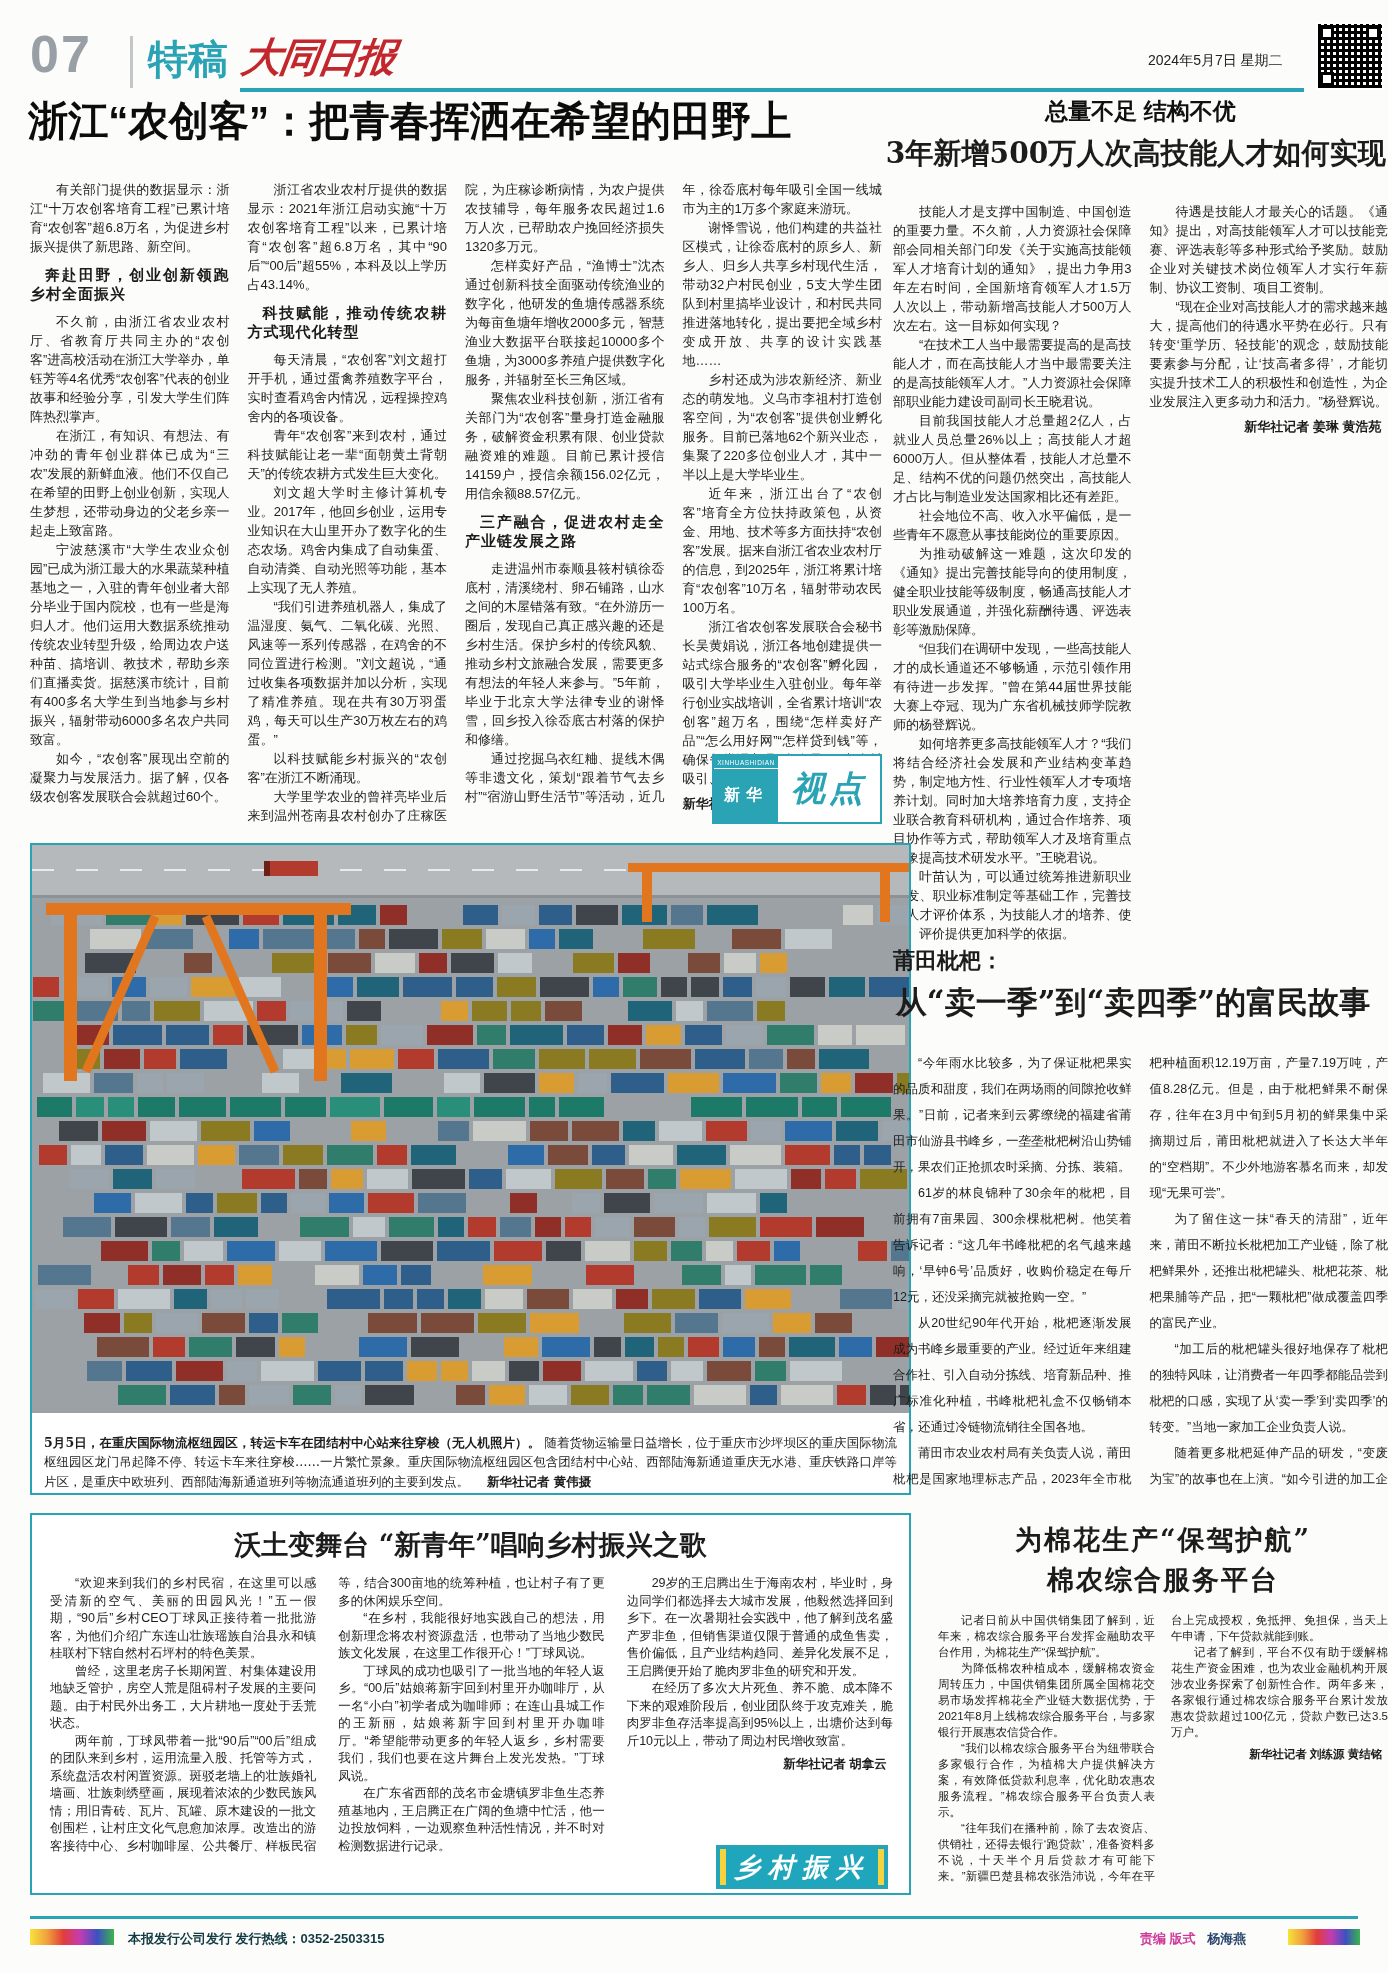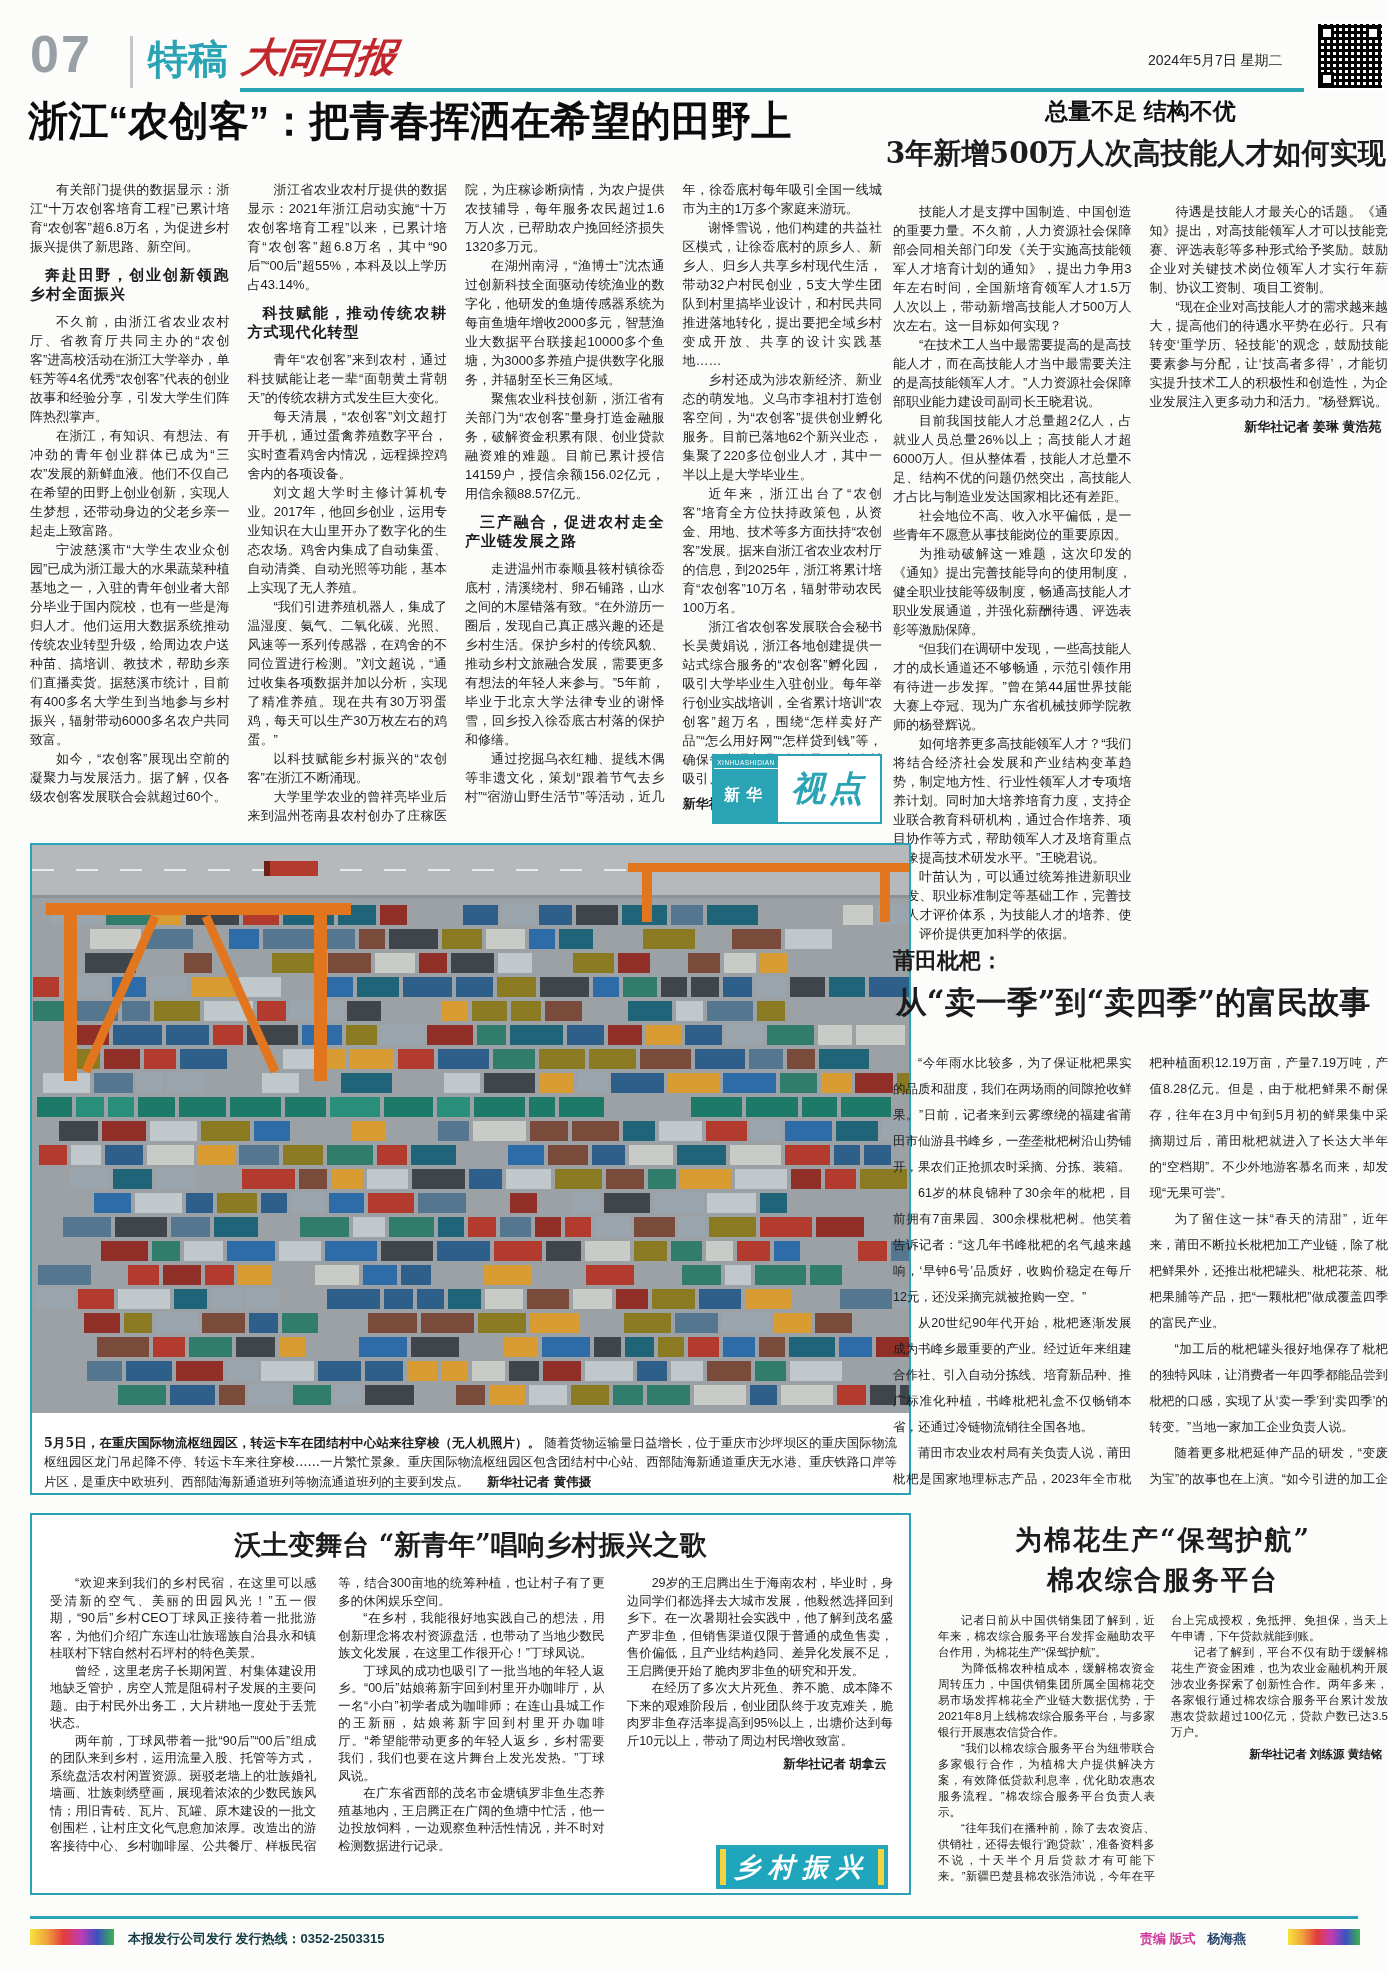--- a/index.html
+++ b/index.html
@@ -110,27 +110,27 @@
   <div class="abs main-headline">浙江“农创客”：把青春挥洒在希望的田野上</div>
   <div class="abs article cols-main">
       <p class="p">有关部门提供的数据显示：浙江“十万农创客培育工程”已累计培育“农创客”超6.8万名，为促进乡村振兴提供了新思路、新空间。</p>
       <h3 class="subhead">奔赴田野，创业创新领跑乡村全面振兴</h3>
       <p class="p">不久前，由浙江省农业农村厅、省教育厅共同主办的“农创客”进高校活动在浙江大学举办，单钰芳等4名优秀“农创客”代表的创业故事和经验分享，引发大学生们阵阵热烈掌声。</p>
       <p class="p">在浙江，有知识、有想法、有冲劲的青年创业群体已成为“三农”发展的新鲜血液。他们不仅自己在希望的田野上创业创新，实现人生梦想，还带动身边的父老乡亲一起走上致富路。</p>
       <p class="p">宁波慈溪市“大学生农业众创园”已成为浙江最大的水果蔬菜种植基地之一，入驻的青年创业者大部分毕业于国内院校，也有一些是海归人才。他们运用大数据系统推动传统农业转型升级，给周边农户送种苗、搞培训、教技术，帮助乡亲们直播卖货。据慈溪市统计，目前有400多名大学生到当地参与乡村振兴，辐射带动6000多名农户共同致富。</p>
       <p class="p">如今，“农创客”展现出空前的凝聚力与发展活力。据了解，仅各级农创客发展联合会就超过60个。</p>
       <p class="p">浙江省农业农村厅提供的数据显示：2021年浙江启动实施“十万农创客培育工程”以来，已累计培育“农创客”超6.8万名，其中“90后”“00后”超55%，本科及以上学历占43.14%。</p>
       <h3 class="subhead">科技赋能，推动传统农耕方式现代化转型</h3>
+      <p class="p">每天清晨，“农创客”刘文超打开手机，通过蛋禽养殖数字平台，实时查看鸡舍内情况，远程操控鸡舍内的各项设备。</p>
       <p class="p">青年“农创客”来到农村，通过科技赋能让老一辈“面朝黄土背朝天”的传统农耕方式发生巨大变化。</p>
-      <p class="p">每天清晨，“农创客”刘文超打开手机，通过蛋禽养殖数字平台，实时查看鸡舍内情况，远程操控鸡舍内的各项设备。</p>
       <p class="p">刘文超大学时主修计算机专业。2017年，他回乡创业，运用专业知识在大山里开办了数字化的生态农场。鸡舍内集成了自动集蛋、自动清粪、自动光照等功能，基本上实现了无人养殖。</p>
       <p class="p">“我们引进养殖机器人，集成了温湿度、氨气、二氧化碳、光照、风速等一系列传感器，在鸡舍的不同位置进行检测。”刘文超说，“通过收集各项数据并加以分析，实现了精准养殖。现在共有30万羽蛋鸡，每天可以生产30万枚左右的鸡蛋。”</p>
       <p class="p">以科技赋能乡村振兴的“农创客”在浙江不断涌现。</p>
       <p class="p">大学里学农业的曾祥亮毕业后来到温州苍南县农村创办了庄稼医院，为庄稼诊断病情，为农户提供农技辅导，每年服务农民超过1.6万人次，已帮助农户挽回经济损失1320多万元。</p>
-      <p class="p">在湖州南浔，“渔博士”沈杰通过创新科技全面驱动传统渔业的数字化，他研发的鱼塘传感器系统为每亩鱼塘年增收2000多元，智慧渔业大数据平台联接起10000多个鱼塘，为3000多养殖户提供数字化服务，并辐射至长三角区域。</p>
+      <p class="p">怎样卖好产品，“渔博士”沈杰通过创新科技全面驱动传统渔业的数字化，他研发的鱼塘传感器系统为每亩鱼塘年增收2000多元，智慧渔业大数据平台联接起10000多个鱼塘，为3000多养殖户提供数字化服务，并辐射至长三角区域。</p>
       <p class="p">聚焦农业科技创新，浙江省有关部门为“农创客”量身打造金融服务，破解资金积累有限、创业贷款融资难的难题。目前已累计授信14159户，授信余额156.02亿元，用信余额88.57亿元。</p>
       <h3 class="subhead">三产融合，促进农村走全产业链发展之路</h3>
       <p class="p">走进温州市泰顺县筱村镇徐岙底村，清溪绕村、卵石铺路，山水之间的木屋错落有致。“在外游历一圈后，发现自己真正感兴趣的还是乡村生活。保护乡村的传统风貌、推动乡村文旅融合发展，需要更多有想法的年轻人来参与。”5年前，毕业于北京大学法律专业的谢怿雪，回乡投入徐岙底古村落的保护和修缮。</p>
       <p class="p">通过挖掘乌衣红粬、提线木偶等非遗文化，策划“跟着节气去乡村”“宿游山野生活节”等活动，近几年，徐岙底村每年吸引全国一线城市为主的1万多个家庭来游玩。</p>
       <p class="p">谢怿雪说，他们构建的共益社区模式，让徐岙底村的原乡人、新乡人、归乡人共享乡村现代生活，带动32户村民创业，5支大学生团队到村里搞毕业设计，和村民共同推进落地转化，提出要把全域乡村变成开放、共享的设计实践基地……</p>
       <p class="p">乡村还成为涉农新经济、新业态的萌发地。义乌市李祖村打造创客空间，为“农创客”提供创业孵化服务。目前已落地62个新兴业态，集聚了220多位创业人才，其中一半以上是大学毕业生。</p>
       <p class="p">近年来，浙江出台了“农创客”培育全方位扶持政策包，从资金、用地、技术等多方面扶持“农创客”发展。据来自浙江省农业农村厅的信息，到2025年，浙江将累计培育“农创客”10万名，辐射带动农民100万名。</p>
       <p class="p">浙江省农创客发展联合会秘书长吴黄娟说，浙江各地创建提供一站式综合服务的“农创客”孵化园，吸引大学毕业生入驻创业。每年举行创业实战培训，全省累计培训“农创客”超万名，围绕“怎样卖好产品”“怎么用好网”“怎样贷到钱”等，确保每堂课都具“含金量”，为乡村吸引、发现、培育更多青年人才。</p>
       <p class="byline">新华社记者 方问禹 许舜达 孔令杭</p>
     </div>

